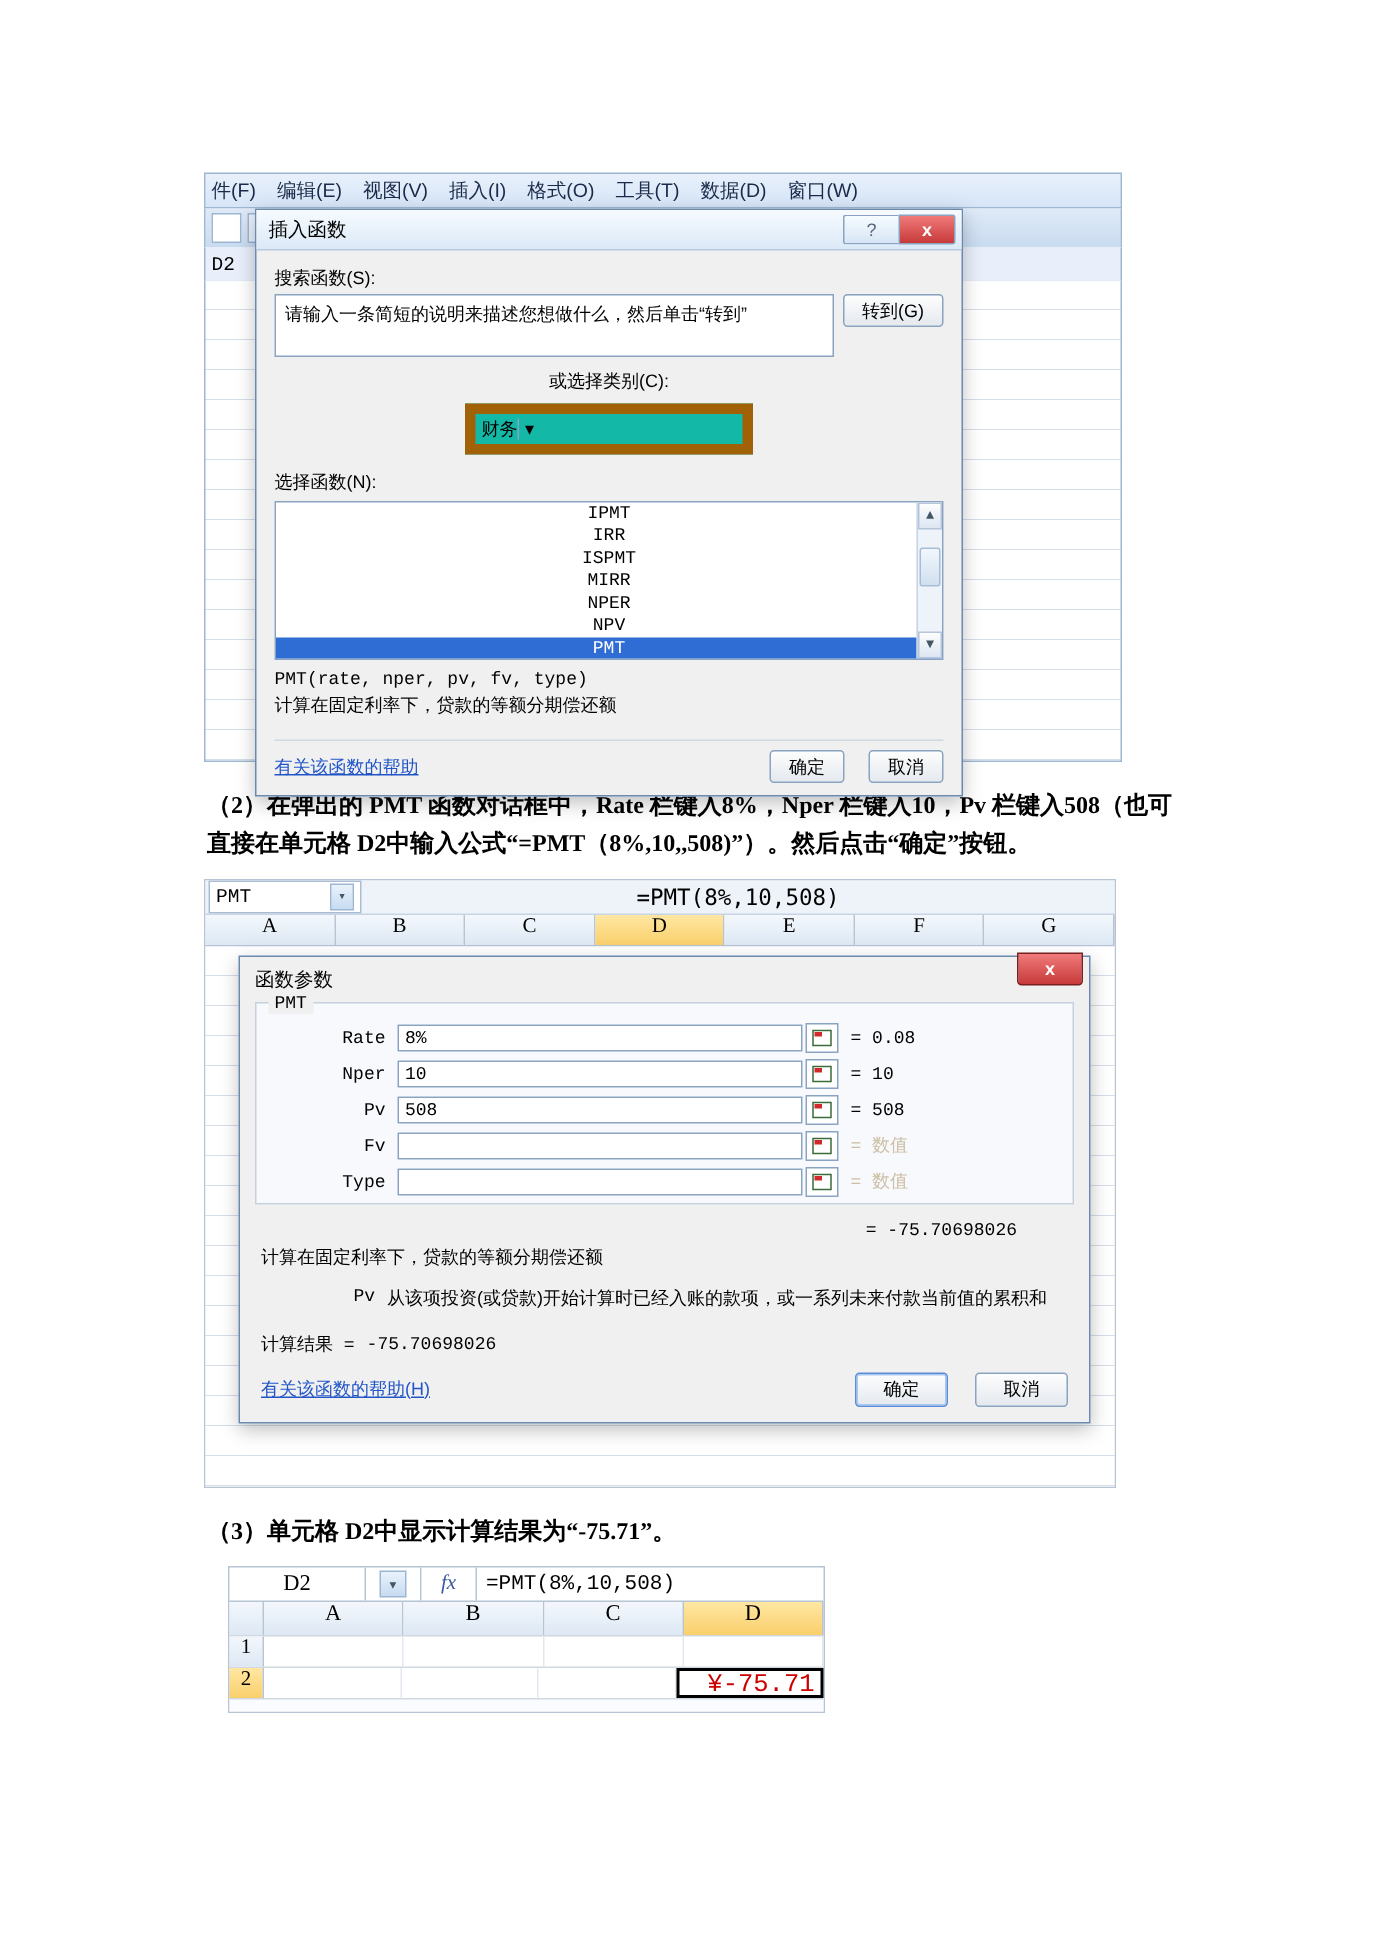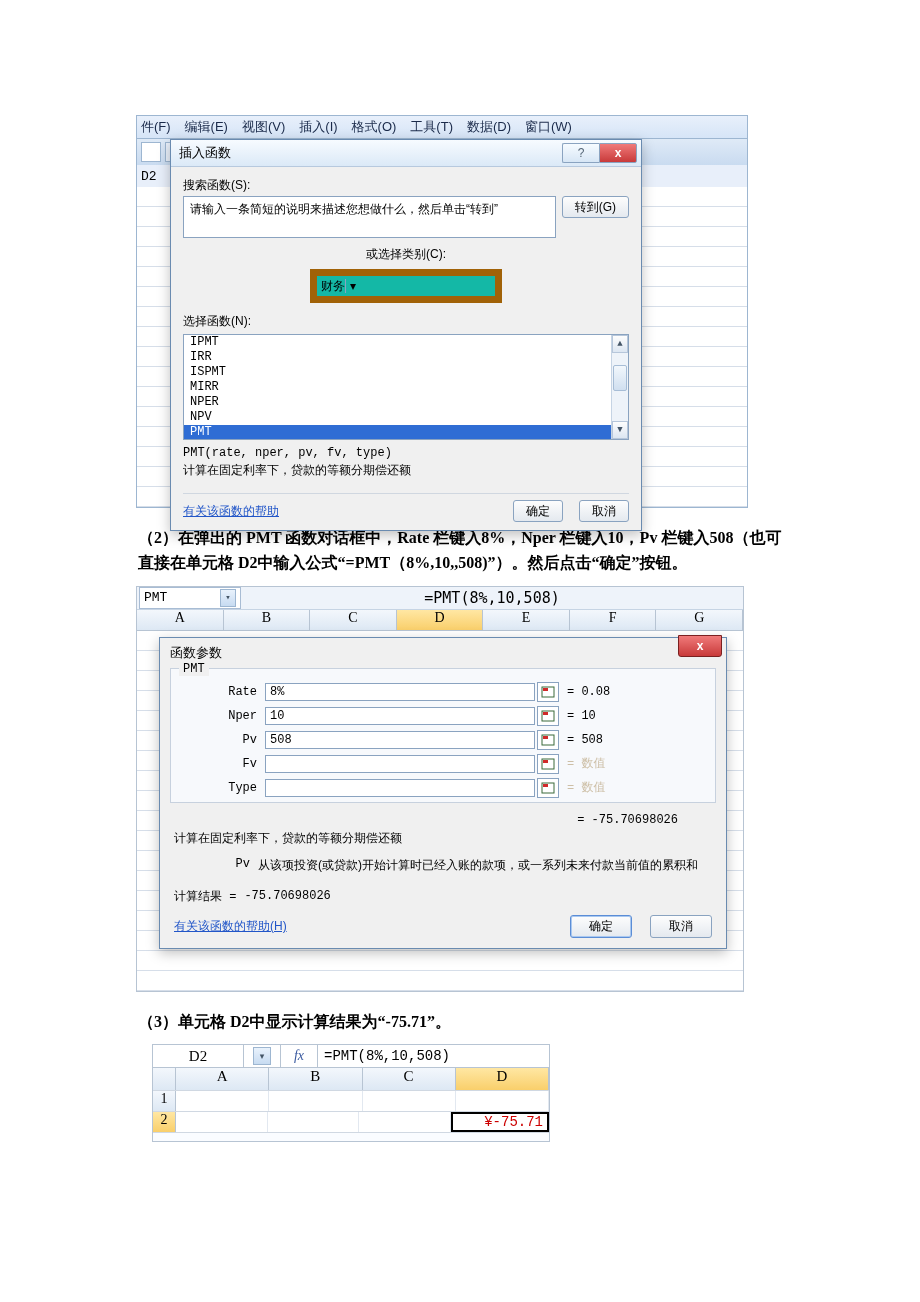--- a/index.html
+++ b/index.html
@@ -140,20 +140,21 @@
   }
   .listbox {
     margin-top: 4px;
     border: 1px solid #8aa3c0;
     background: #fff;
     height: 104px;
     position: relative;
     font-family: "Courier New", monospace;
     font-size: 12px;
     overflow: hidden;
+    text-align: center;
   }
   .listbox .opt { padding: 0 6px; line-height: 15px; }
   .listbox .sel { background: #2f6dd4; color: #fff; }
   .listbox .scroll {
     position: absolute; right: 0; top: 0; bottom: 0; width: 16px;
     background: #eef3f9; border-left: 1px solid #c6d4e4;
     display: flex; flex-direction: column; justify-content: space-between;
   }
   .scroll .sbtn {
     height: 16px; background: linear-gradient(#fdfdfd,#dce6f2);
@@ -308,21 +309,21 @@
   .fig3 .ch3.sel { background:linear-gradient(#ffe7a3,#f9cf6b);}
   .fig3 .gridrow { display:flex; height:20px; border-top:1px solid #d0d8e2;}
   .fig3 .rh {
     width:22px; text-align:center; border-right:1px solid #b7c4d3;
     background:linear-gradient(#f3f7fc,#dde8f4); font-family:"Times New Roman",serif;
   }
   .fig3 .rh.sel { background:linear-gradient(#ffe7a3,#f9cf6b);}
   .fig3 .cell { flex:1; border-right:1px solid #e2e8f0; }
   .fig3 .cell.result {
     border:2px solid #000; color:#c00; text-align:right; padding-right:4px;
-    font-family:"Courier New",monospace; font-size:14px;
+    font-family:"Courier New",monospace; font-size:17px;
   }
   .fig3 .trim { height:8px; border-top:1px solid #d0d8e2; background:#fafcff;}
 </style>
 </head>
 <body>
 
 <div class="page">
 
   <div class="fig1">
     <div class="menubar">

